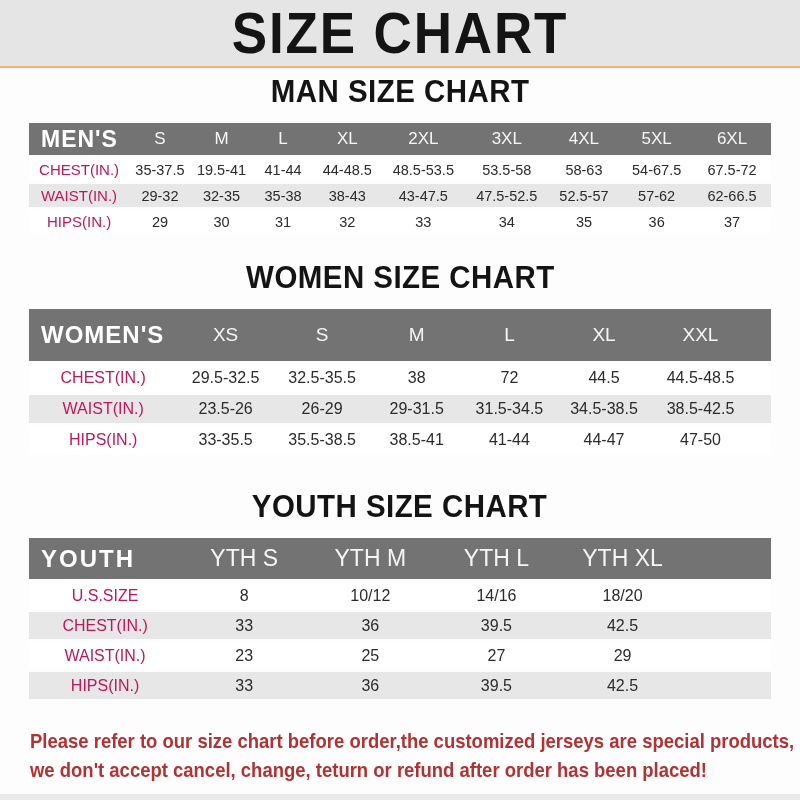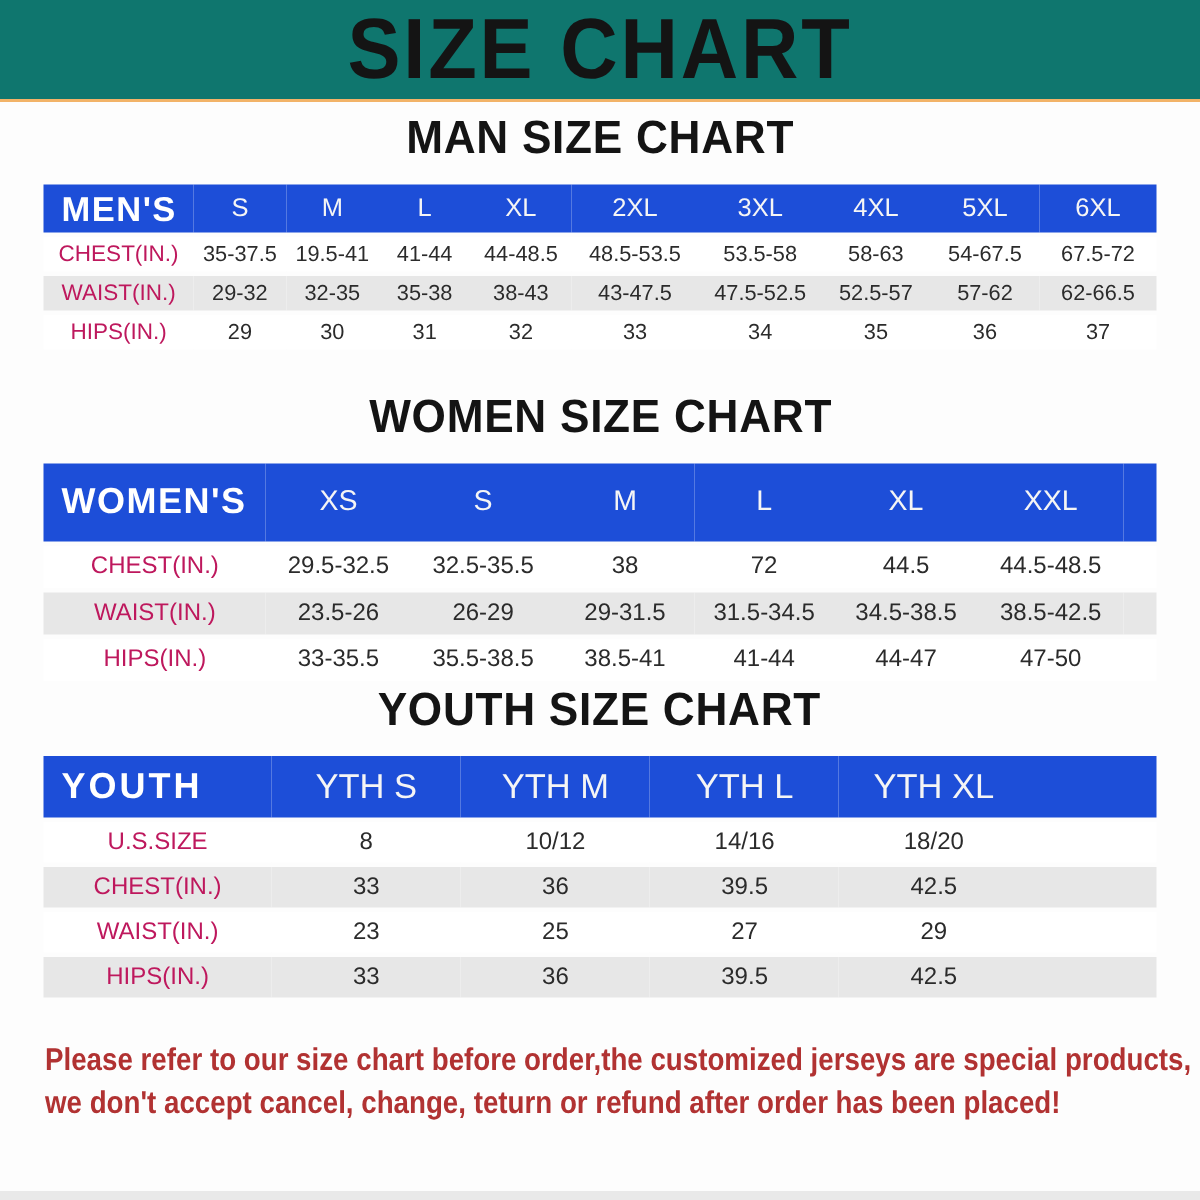--- a/index.html
+++ b/index.html
@@ -4,21 +4,21 @@
 <style>
   html, body {
     margin: 0; padding: 0;
     width: 800px; height: 800px;
     background: #fdfdfd;
     font-family: "Liberation Sans", sans-serif;
     overflow: hidden;
   }
   .banner {
     width: 800px; height: 68px;
-    background: #0f766e;
+    background: #e5e5e5;
     display: flex; align-items: center; justify-content: center;
     border-bottom: 2px solid #f2b368;
     box-sizing: border-box;
   }
   .banner-title {
     font-size: 57px; font-weight: 900; color: #141414;
     letter-spacing: 2px;
     transform: scaleX(0.93);
     white-space: nowrap;
     line-height: 1;
@@ -28,37 +28,37 @@
   }
   .section-heading {
     font-size: 31px; font-weight: 900; color: #141414;
     letter-spacing: 0.5px;
     transform: scaleX(0.95);
     white-space: nowrap;
     line-height: 1;
   }
   .hw-men   { margin-top: 8px; }
   .hw-women { margin-top: 26px; }
-  .hw-youth { }
+  .hw-youth { margin-top: 34px; }
 
   table.size-table {
     width: 742px;
     margin: 13px auto 0 auto;
     border-collapse: separate;
     border-spacing: 0 3px;
     table-layout: fixed;
   }
   table.size-table th, table.size-table td {
     text-align: center;
     padding: 0;
     overflow: hidden;
     white-space: nowrap;
   }
   tr.head-row th {
-    background: #1d4ed8;
+    background: #737373;
     color: #f5f5f5;
     font-weight: normal;
   }
   tr.head-row th.corner {
     color: #ffffff;
     font-weight: 900;
     text-align: left;
     padding-left: 12px;
     letter-spacing: 1px;
   }

